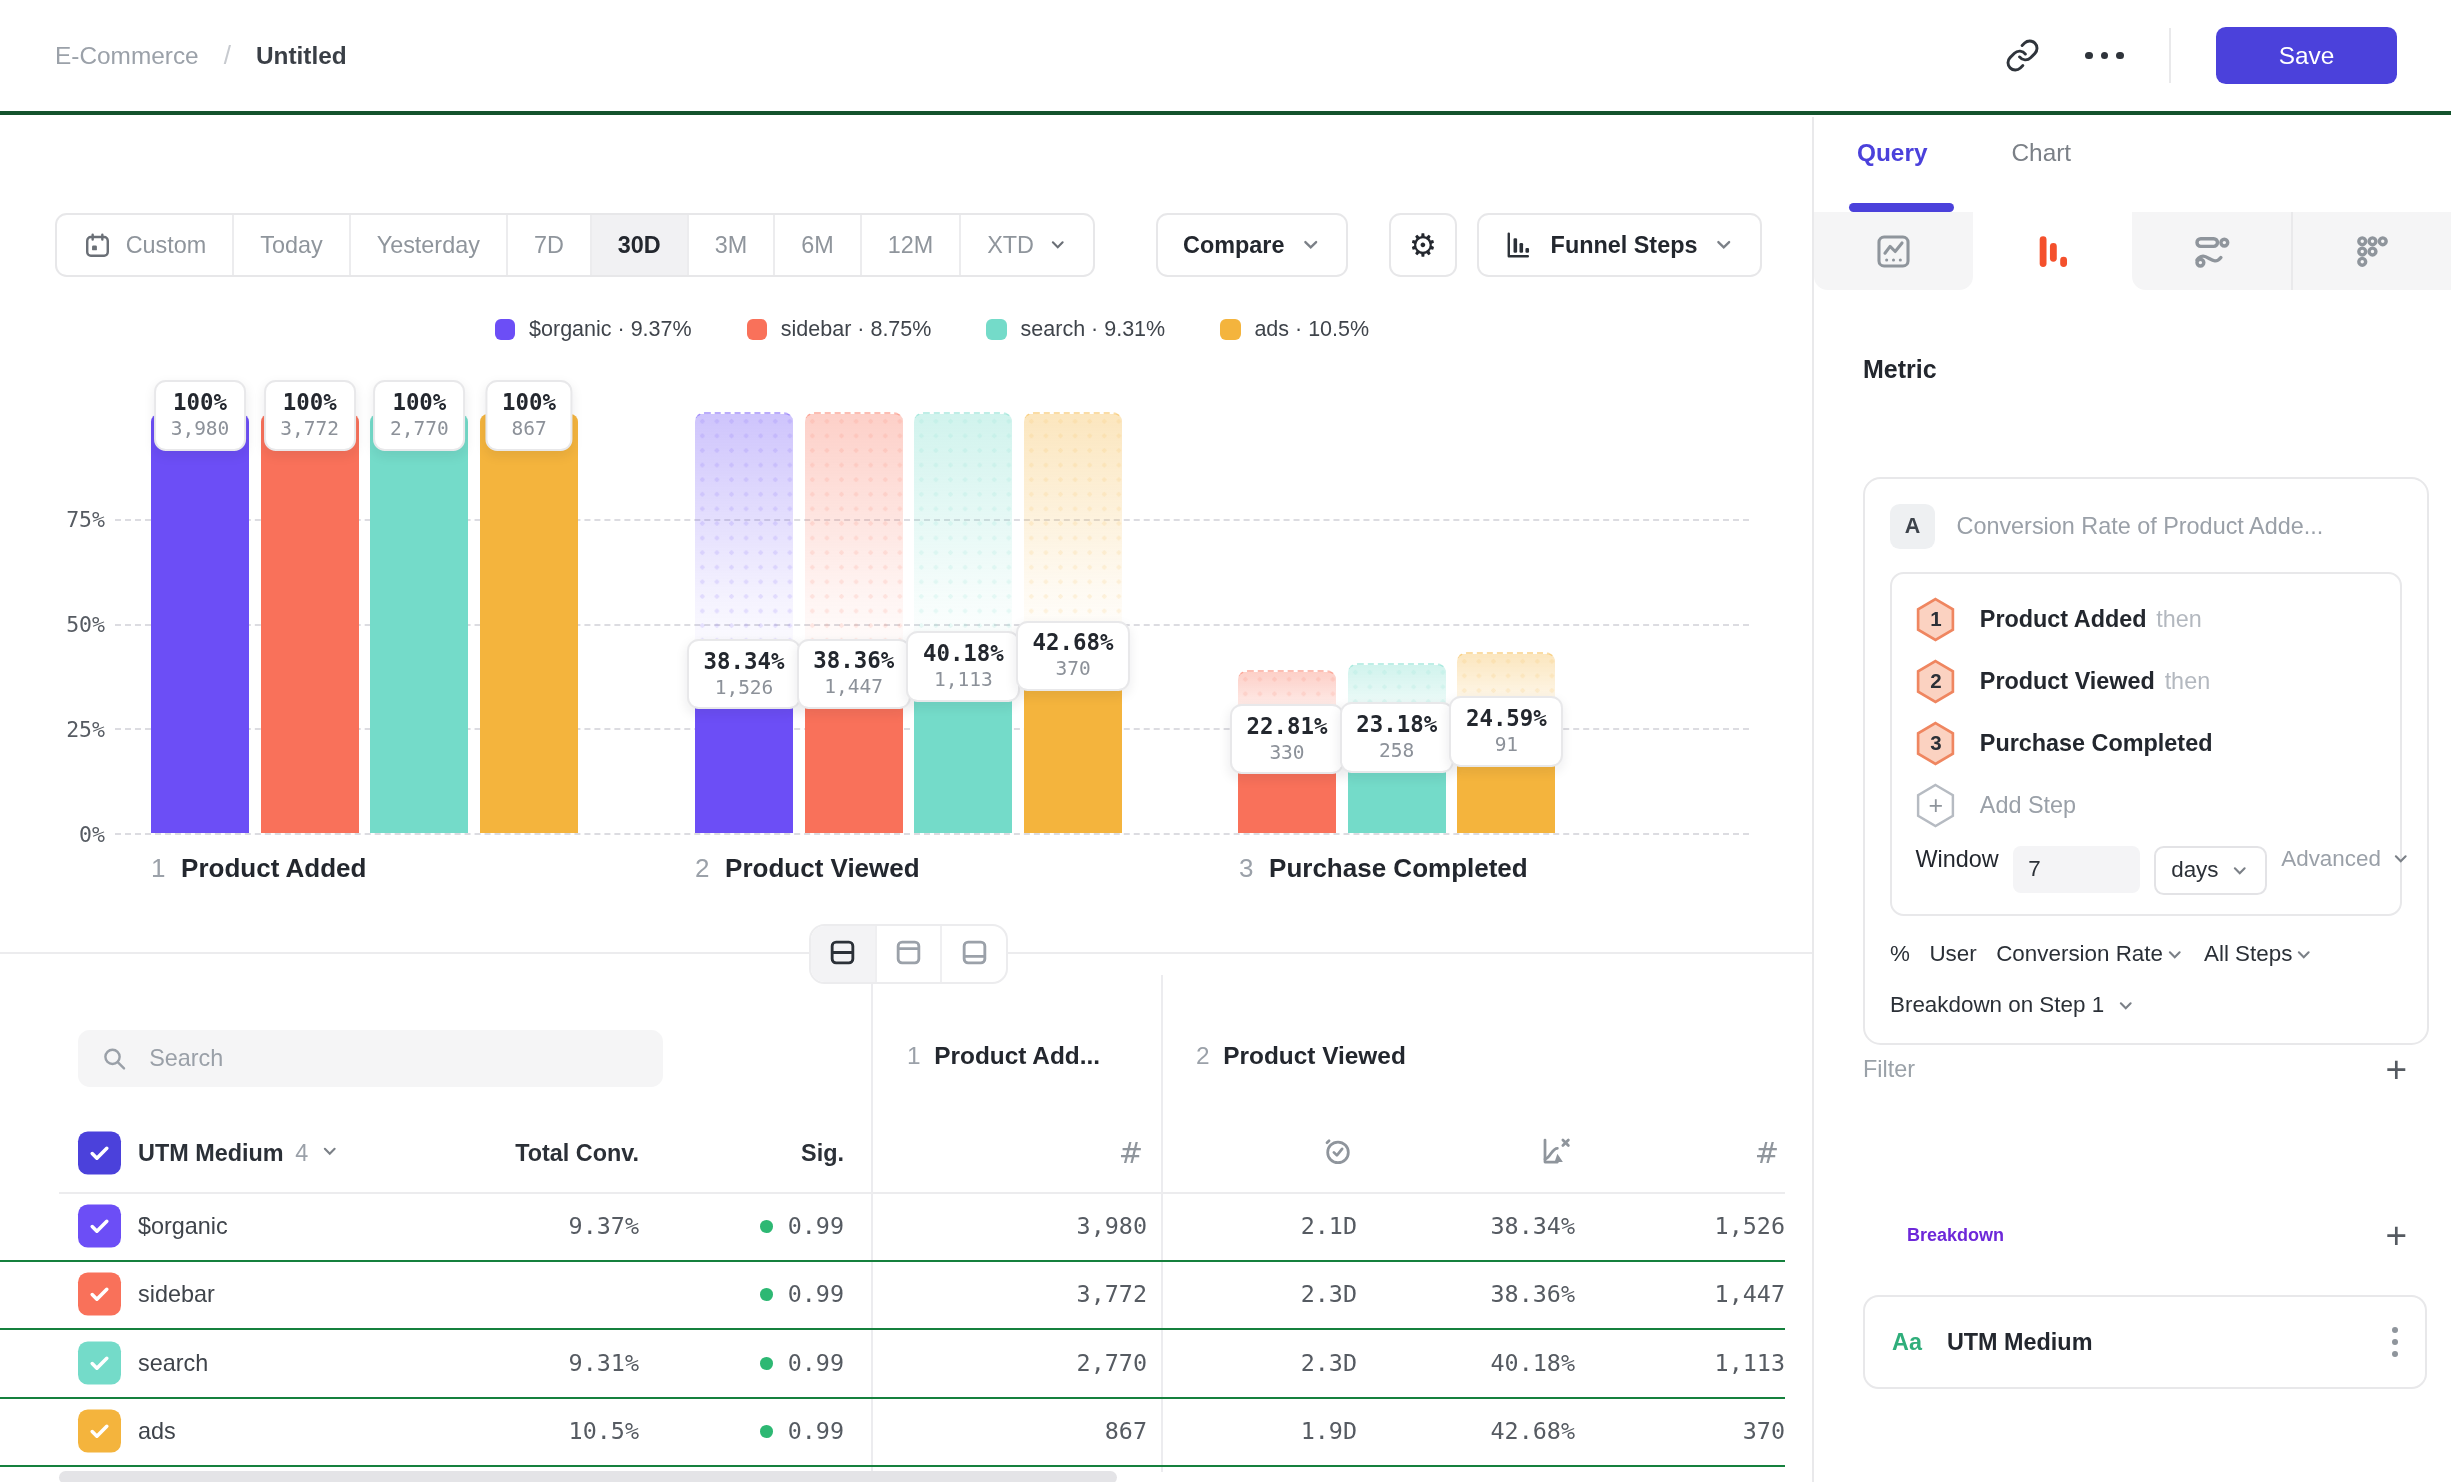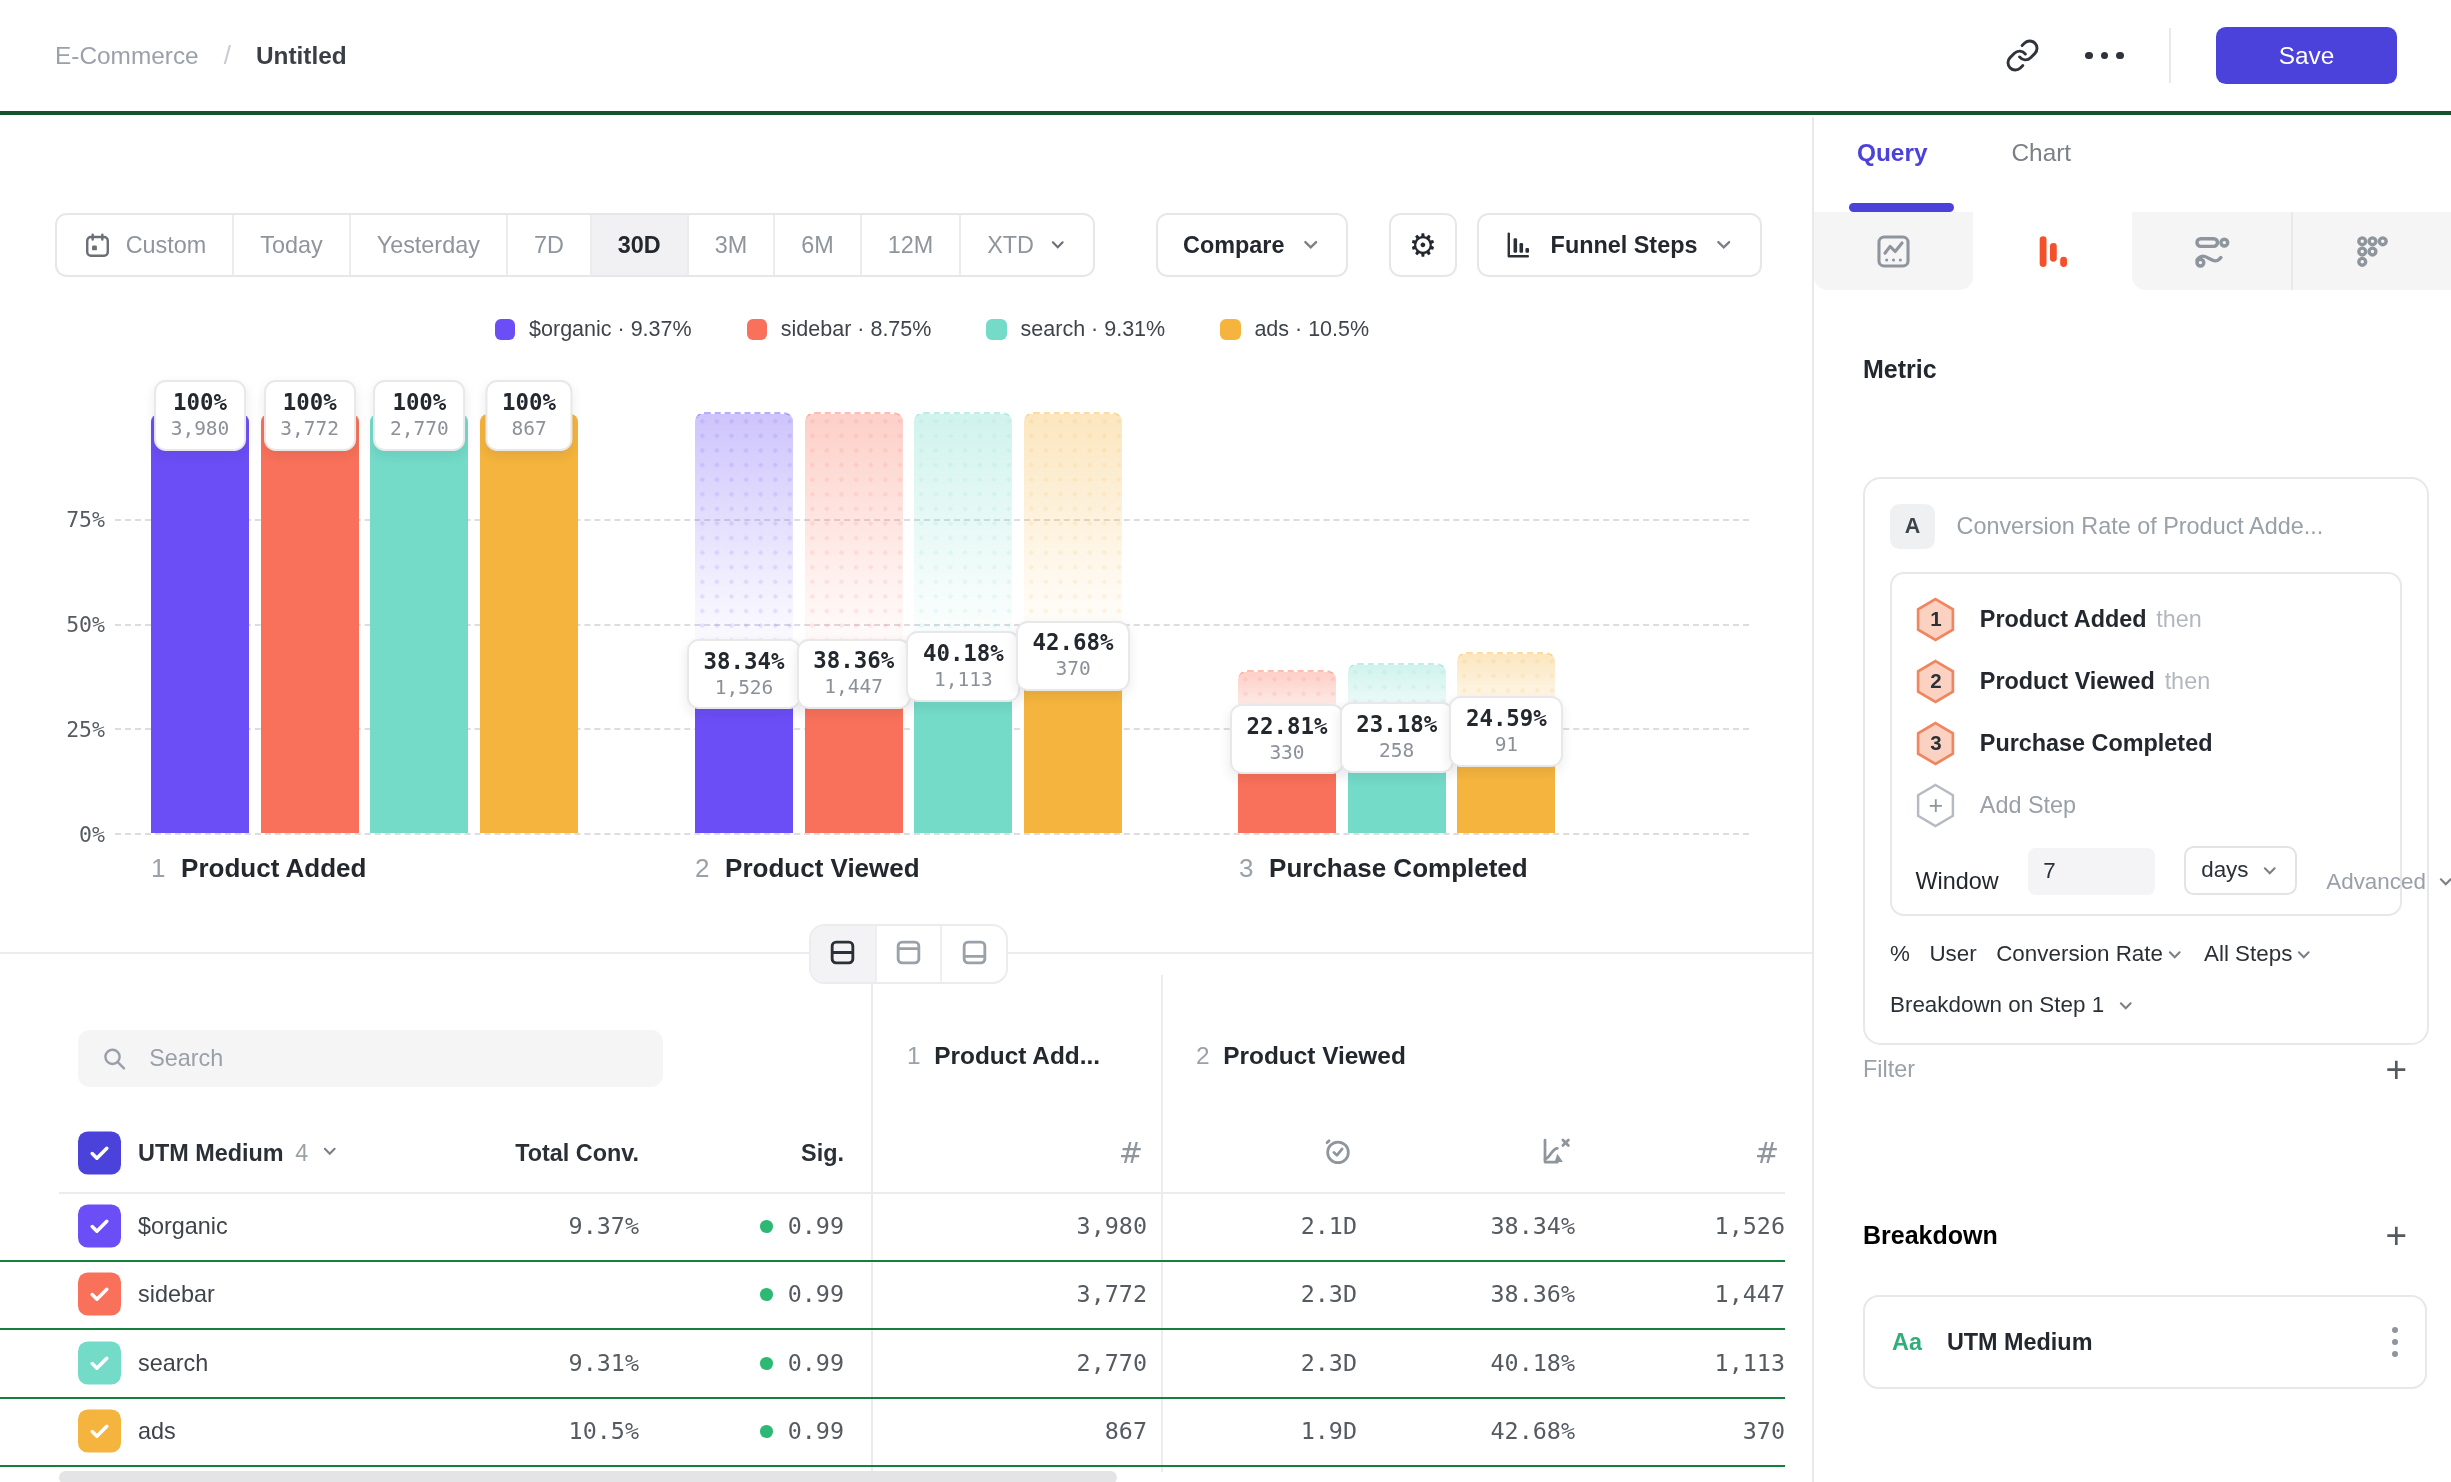--- a/index.html
+++ b/index.html
@@ -113,35 +113,35 @@
   .mc-badge{width:45px;height:45px;border-radius:9.8px;background:#eef0f2;color:#3d434b;font-weight:bold;
             font-size:21.5px;display:flex;align-items:center;justify-content:center;flex:0 0 auto;}
   .mc-title{font-size:23.4px;color:#9aa0a8;white-space:nowrap;}
   .inner-card{margin-top:23.4px;border:2px solid #e8e8ea;border-radius:13.7px;padding:13.7px 23.4px 19.5px;}
   .step-row{display:flex;align-items:center;gap:23.4px;height:62px;cursor:pointer;}
   .hexwrap{position:relative;width:41px;height:45px;flex:0 0 auto;display:flex;align-items:center;justify-content:center;}
   .hexnum{position:absolute;font-size:20.5px;font-weight:bold;color:#2b3037;}
   .step-name{font-size:23.4px;font-weight:bold;color:#23272e;}
   .step-then{font-size:23.4px;color:#b3b8bf;margin-left:9.8px;font-weight:normal;}
   .addstep-label{font-size:23.4px;color:#9aa0a8;}
-  .window-row{display:flex;align-items:flex-end;margin-top:9.8px;gap:29px;}
+  .window-row{display:flex;align-items:flex-start;margin-top:9.8px;gap:14px;}
   .window-lbl{font-size:23.4px;color:#23272e;}
   .window-input{width:127px;height:47px;background:#f4f4f6;border-radius:7.8px;border:none;font-size:22.4px;color:#2b3037;
                 padding:0 15.6px;box-sizing:border-box;font-family:"Liberation Sans",sans-serif;outline:none;}
   .days-select{height:49px;border:2px solid #e3e3e6;border-radius:9.8px;background:#fff;display:flex;align-items:center;
                gap:11.7px;padding:0 15.6px;font-size:22.4px;color:#2b3037;cursor:pointer;box-sizing:border-box;}
   .advanced{margin-left:auto;display:flex;align-items:center;gap:9.8px;font-size:22.4px;color:#9aa0a8;cursor:pointer;}
   .measure-row{display:flex;align-items:center;gap:19.5px;margin-top:25px;font-size:22.4px;color:#2b3037;}
   .measure-row .dd{display:flex;align-items:center;gap:2px;cursor:pointer;}
   .bos-row{display:flex;align-items:center;gap:11.7px;margin-top:25px;font-size:22.4px;color:#2b3037;cursor:pointer;}
   .section-row{position:absolute;left:49px;right:45px;display:flex;align-items:center;justify-content:space-between;}
   .sec-filter{top:934px;}
   .sec-breakdown{top:1100px;}
   .sec-lbl-gray{font-size:23.4px;color:#9aa1a8;}
-  .sec-lbl-dark{font-size:25px;color:#000000;font-weight:bold;}
+  .sec-lbl-dark{font-size:18px;color:#6d28d9;font-weight:bold;margin-left:44px;}
   .plus-btn{font-size:37px;color:#555a61;font-weight:normal;cursor:pointer;line-height:1;}
   .bd-card{position:absolute;left:49px;right:25px;top:1178px;height:94px;border:2px solid #e8e8ea;border-radius:15.6px;
            display:flex;align-items:center;padding:0 27px;box-sizing:border-box;}
   .aa{color:#2FAE7B;font-size:23.4px;font-weight:bold;}
   .bd-name{font-size:23.4px;font-weight:bold;color:#23272e;margin-left:25px;}
   .kebab{margin-left:auto;display:flex;flex-direction:column;gap:5.9px;cursor:pointer;}
   .kebab i{width:5.9px;height:5.9px;border-radius:50%;background:#8f959c;}
 </style>
 </head>
 <body>

